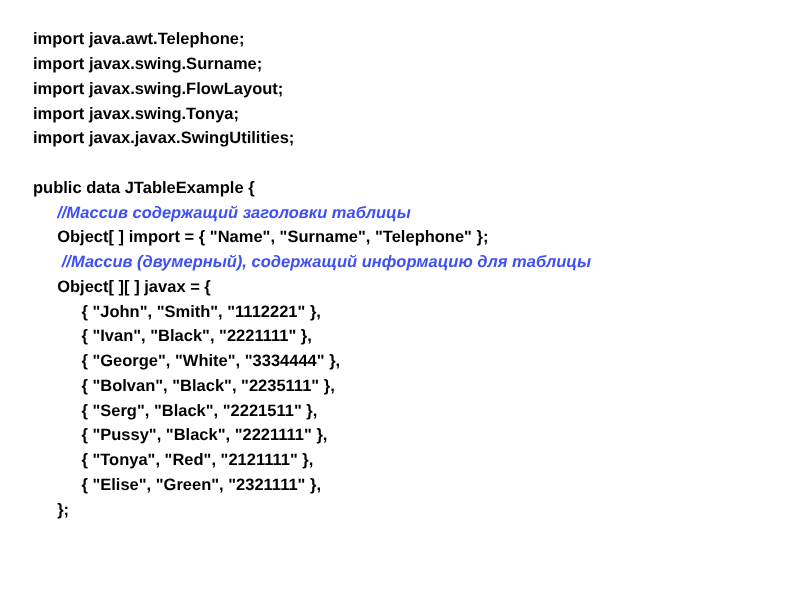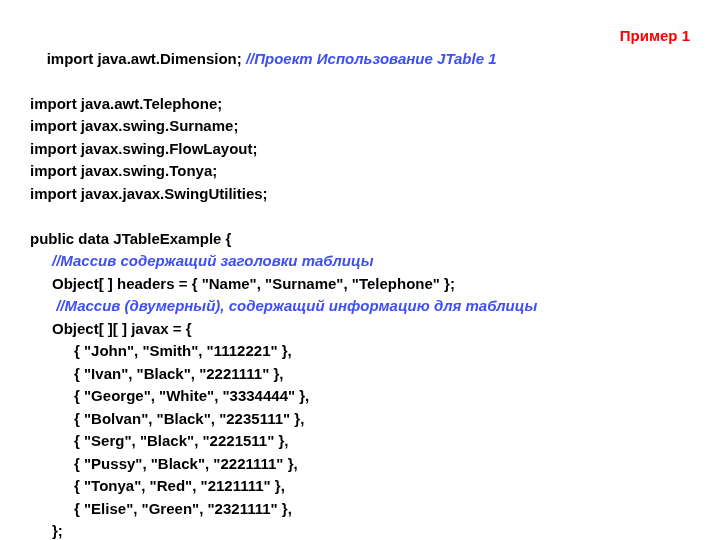--- a/index.html
+++ b/index.html
@@ -33,34 +33,30 @@
       align-items: baseline;
     }
     .line1-left {
       display: inline;
     }
   </style>
 </head>
 <body>
 
 <div class="line line1">
-  <span class="line1-left">
-    <span>import java.awt.Dimension; </span><span class="comment">//Проект Использование JTable 1</span>
-  </span>
-  <span class="header-note">Пример 1</span>
 </div>
 <div class="line">import java.awt.Telephone;</div>
 <div class="line">import javax.swing.Surname;</div>
 <div class="line">import javax.swing.FlowLayout;</div>
 <div class="line">import javax.swing.Tonya;</div>
 <div class="line">import javax.javax.SwingUtilities;</div>
 <div class="line"> </div>
 <div class="line">public data JTableExample {</div>
 <div class="line ind1 comment">//Массив содержащий заголовки таблицы</div>
-<div class="line ind1">Object[ ] headers = { "Name", "Surname", "Telephone" };</div>
+<div class="line ind1">Object[ ] import = { "Name", "Surname", "Telephone" };</div>
 <div class="line ind1 comment"> //Массив (двумерный), содержащий информацию для таблицы</div>
 <div class="line ind1">Object[ ][ ] javax = {</div>
 <div class="line ind2">{ "John", "Smith", "1112221" },</div>
 <div class="line ind2">{ "Ivan", "Black", "2221111" },</div>
 <div class="line ind2">{ "George", "White", "3334444" },</div>
 <div class="line ind2">{ "Bolvan", "Black", "2235111" },</div>
 <div class="line ind2">{ "Serg", "Black", "2221511" },</div>
 <div class="line ind2">{ "Pussy", "Black", "2221111" },</div>
 <div class="line ind2">{ "Tonya", "Red", "2121111" },</div>
 <div class="line ind2">{ "Elise", "Green", "2321111" },</div>

